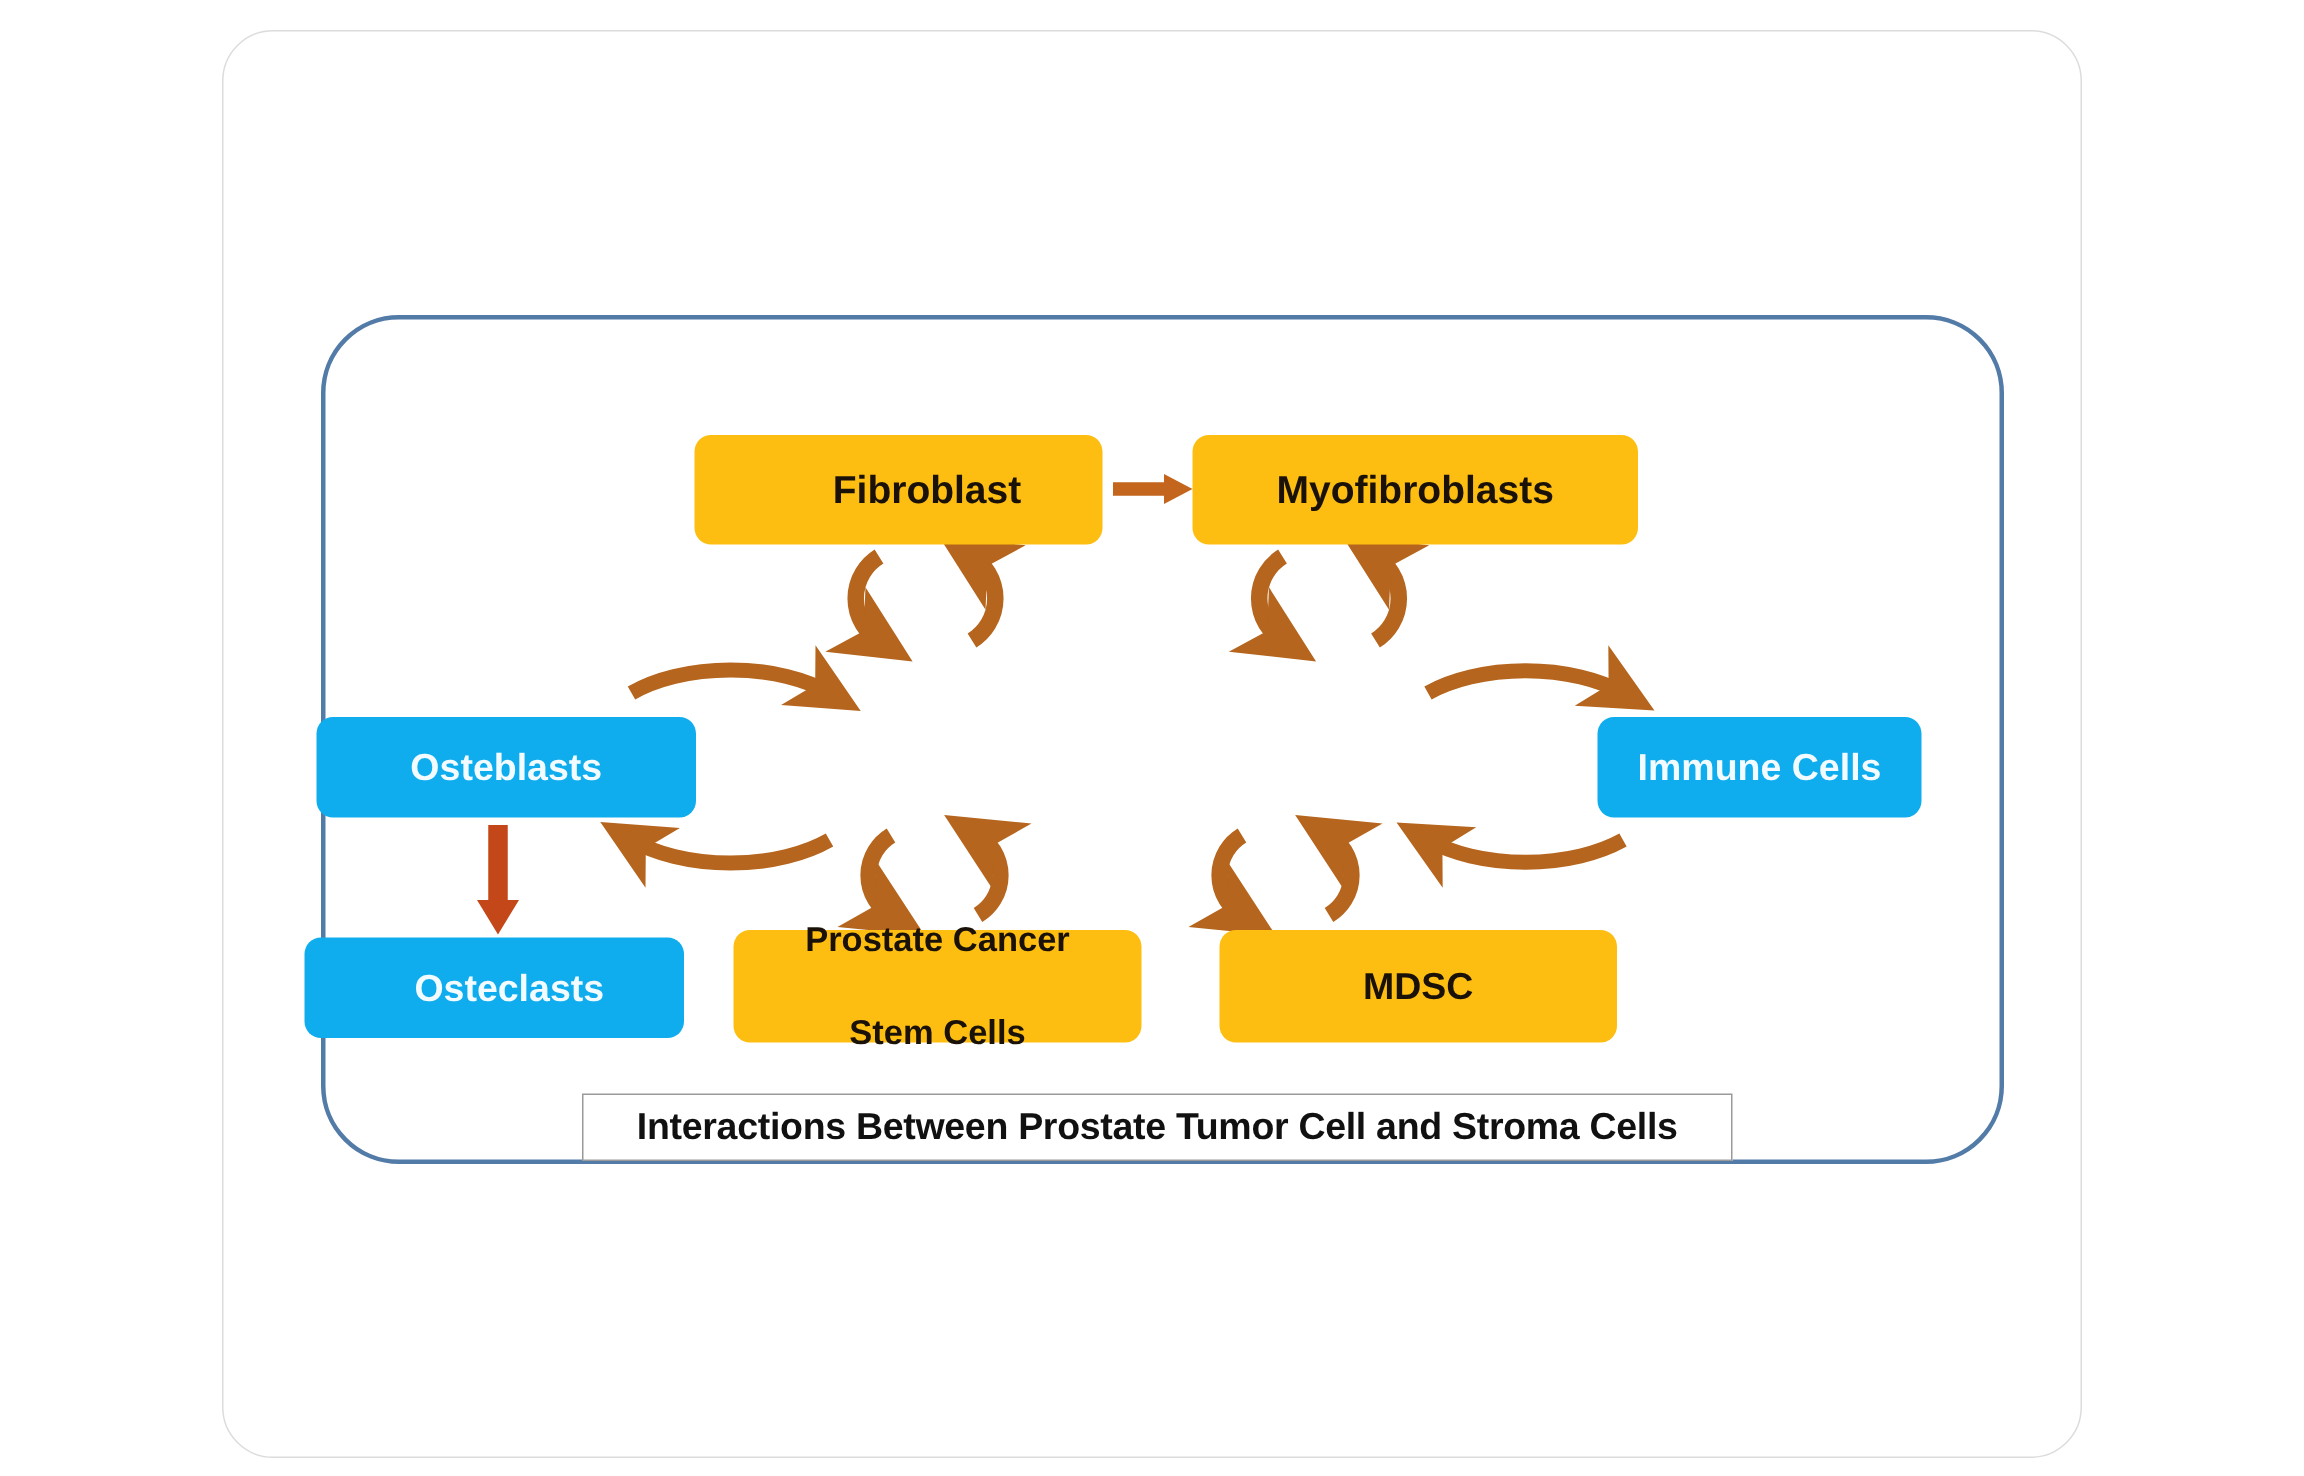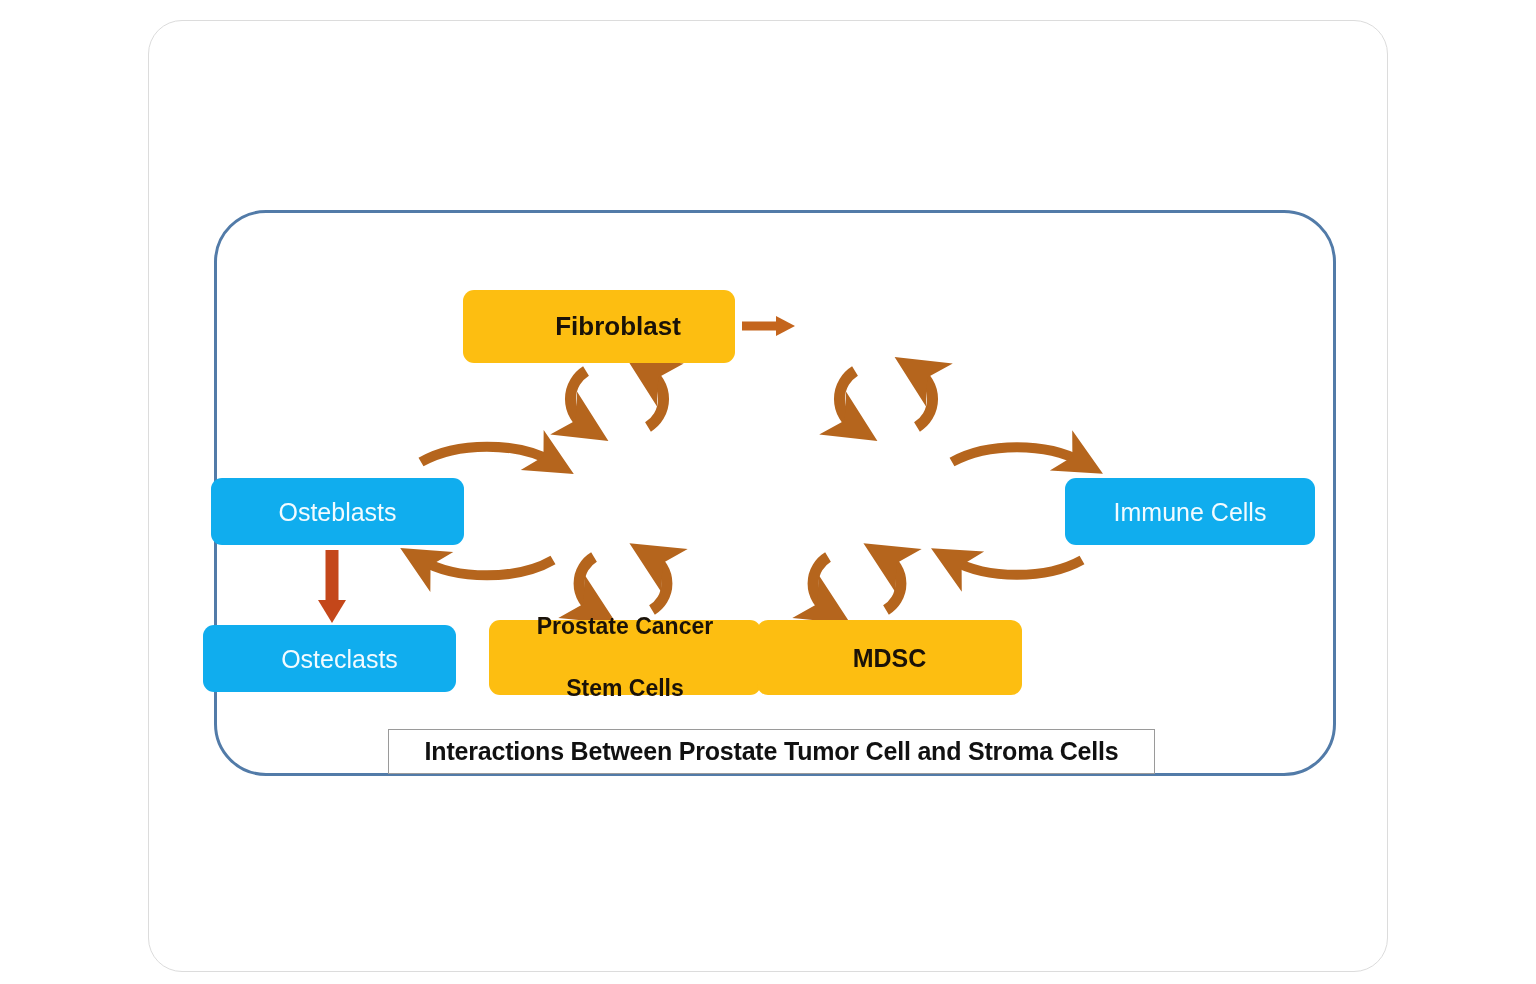--- a/index.html
+++ b/index.html
@@ -56,37 +56,37 @@
     padding: 2px 6px;
   }
   .node.yellow {
     background: #FDBE11;
     color: #1a1208;
     font-weight: 700;
   }
   .node.blue {
     background: #10ADEE;
     color: #f2fbff;
-    font-weight: 400;
+    font-weight: 700;
   }
   .node.red {
     background: #FE0B07;
     color: #fde6e6;
     font-weight: 400;
     border-radius: 15px;
   }
 
   #node-fibroblast      { left: 463px; top: 290px;  width: 272px; height: 73px;  font-size: 26px; padding-left: 44px; }
   #node-myofibroblasts  { left: 795px; top: 290px;  width: 297px; height: 73px;  font-size: 26px; }
   #node-epithelial      { left: 552px; top: 437px;  width: 399px; height: 110px; font-size: 27px; }
   #node-osteblasts      { left: 211px; top: 478px;  width: 253px; height: 67px;  font-size: 25px; }
-  #node-immune          { left: 1065px;top: 478px;  width: 250px; height: 67px;  font-size: 25px; }
+  #node-immune          { left: 1065px;top: 478px;  width: 216px; height: 67px;  font-size: 25px; }
   #node-osteclasts      { left: 203px; top: 625px;  width: 253px; height: 67px;  font-size: 25px; padding-left: 26px; }
   #node-pcsc            { left: 489px; top: 620px;  width: 272px; height: 75px;  font-size: 23px; }
-  #node-mdsc            { left: 757px; top: 620px;  width: 265px; height: 75px;  font-size: 25px; }
+  #node-mdsc            { left: 813px; top: 620px;  width: 265px; height: 75px;  font-size: 25px; }
 
   .node .lbl { display: block; }
   .node .lbl-2 { display: block; margin-top: 36px; }
 
   
   #arrow-layer {
     position: absolute;
     left: 0; top: 0;
     width: 1536px;
     height: 984px;
@@ -170,20 +170,23 @@
     <g stroke="#B5651D" fill="none" stroke-width="10" stroke-linecap="butt">
       <path d="M952,462 A90,48 0 0 1 1082,462" marker-end="url(#ah-brown)"></path>
       <path d="M1082,560 A90,48 0 0 1 952,560" marker-end="url(#ah-brown)"></path>
     </g>
   </svg>
 
   <div class="node yellow" id="node-fibroblast">
     <span class="lbl">Fibroblast</span>
   </div>
 
+  <div class="node yellow" id="node-myofibroblasts">
+    <span class="lbl">Myofibroblasts</span>
+  </div>
 
 
   <div class="node blue" id="node-osteblasts">
     <span class="lbl">Osteblasts</span>
   </div>
 
   <div class="node blue" id="node-immune">
     <span class="lbl">Immune Cells</span>
   </div>
 

